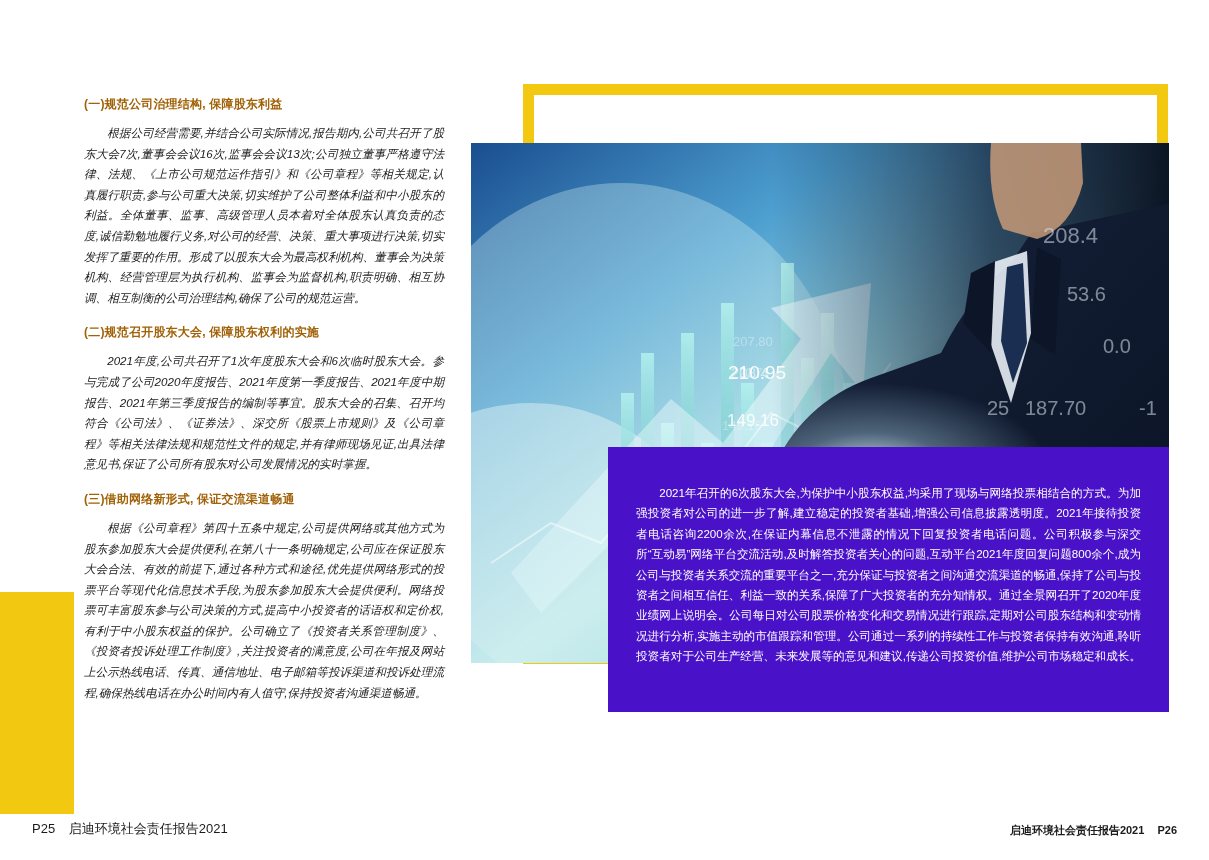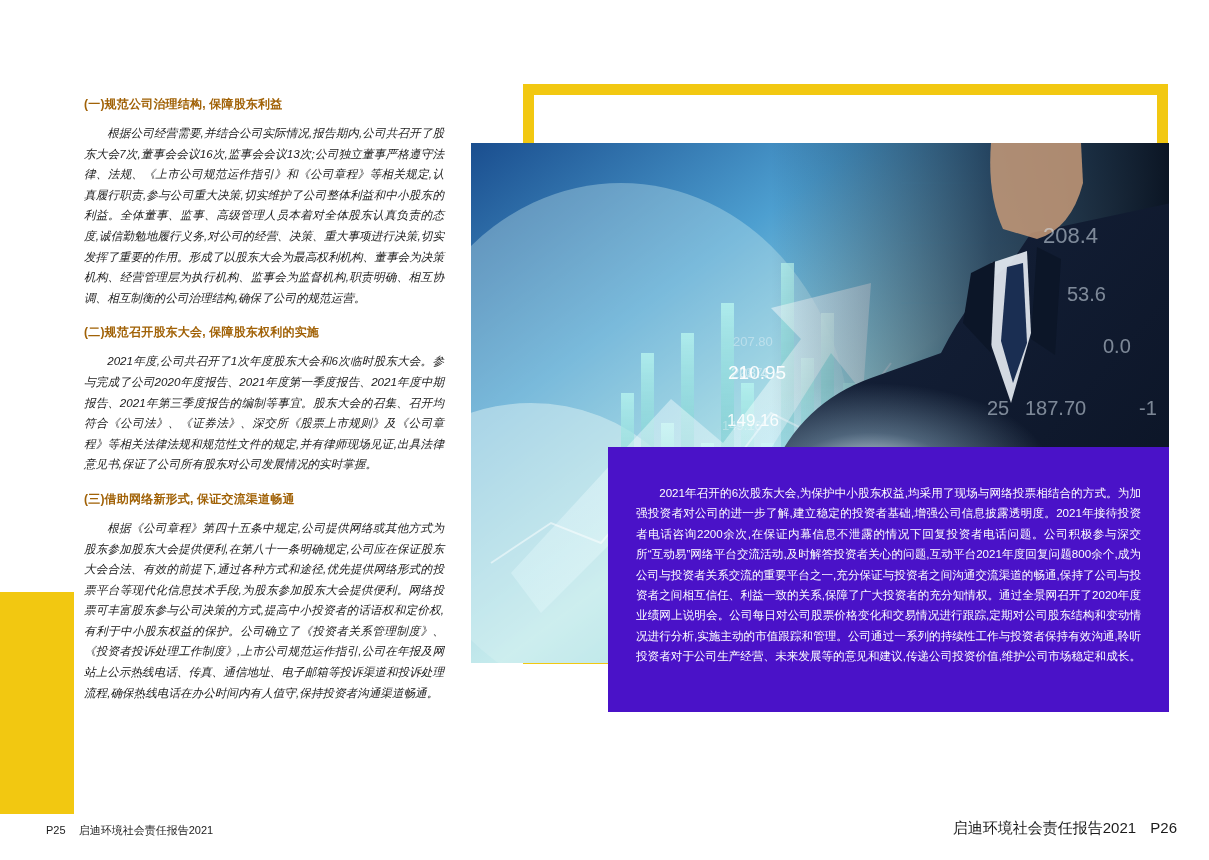--- a/index.html
+++ b/index.html
@@ -128,34 +128,35 @@
     color: #ffffff;
     font-size: 11.6px;
     line-height: 20.4px;
     text-indent: 2em;
     text-align: justify;
   }
 
   
   .footer-left {
     position: absolute;
-    left: 46px;
+    left: 32px;
+    bottom: 22px;
+    font-size: 13px;
+    color: #1b1b1b;
+    white-space: nowrap;
+  }
+  .footer-left .pg { margin-right: 10px; }
+  .footer-right {
+    position: absolute;
+    right: 32px;
     bottom: 22px;
     font-size: 11px;
     color: #1b1b1b;
     white-space: nowrap;
-  }
-  .footer-left .pg { margin-right: 10px; }
-  .footer-right {
-    position: absolute;
-    right: 32px;
-    bottom: 22px;
-    font-size: 15px;
-    color: #1b1b1b;
-    white-space: nowrap;
+    font-weight: bold;
   }
   .footer-right .pg { margin-left: 10px; }
 </style>
 </head>
 <body>
 
 <div class="yellow-left-band"></div>
 <div class="yellow-frame"></div>
 <div class="yellow-frame-right"></div>
 <div class="white-gap"></div>
@@ -169,21 +170,21 @@
       <p class="body-par">根据公司经营需要,并结合公司实际情况,报告期内,公司共召开了股东大会7次,董事会会议16次,监事会会议13次;公司独立董事严格遵守法律、法规、《上市公司规范运作指引》和《公司章程》等相关规定,认真履行职责,参与公司重大决策,切实维护了公司整体利益和中小股东的利益。全体董事、监事、高级管理人员本着对全体股东认真负责的态度,诚信勤勉地履行义务,对公司的经营、决策、重大事项进行决策,切实发挥了重要的作用。形成了以股东大会为最高权利机构、董事会为决策机构、经营管理层为执行机构、监事会为监督机构,职责明确、相互协调、相互制衡的公司治理结构,确保了公司的规范运营。</p>
     </div>
 
     <div class="blk">
       <h2 class="sub-title">(二)规范召开股东大会, 保障股东权利的实施</h2>
       <p class="body-par">2021年度,公司共召开了1次年度股东大会和6次临时股东大会。参与完成了公司2020年度报告、2021年度第一季度报告、2021年度中期报告、2021年第三季度报告的编制等事宜。股东大会的召集、召开均符合《公司法》、《证券法》、深交所《股票上市规则》及《公司章程》等相关法律法规和规范性文件的规定,并有律师现场见证,出具法律意见书,保证了公司所有股东对公司发展情况的实时掌握。</p>
     </div>
 
     <div class="blk">
       <h2 class="sub-title">(三)借助网络新形式, 保证交流渠道畅通</h2>
-      <p class="body-par">根据《公司章程》第四十五条中规定,公司提供网络或其他方式为股东参加股东大会提供便利,在第八十一条明确规定,公司应在保证股东大会合法、有效的前提下,通过各种方式和途径,优先提供网络形式的投票平台等现代化信息技术手段,为股东参加股东大会提供便利。网络投票可丰富股东参与公司决策的方式,提高中小投资者的话语权和定价权,有利于中小股东权益的保护。公司确立了《投资者关系管理制度》、《投资者投诉处理工作制度》,上市公司规范运作指引,公司在年报及网站上公示热线电话、传真、通信地址、电子邮箱等投诉渠道和投诉处理流程,确保热线电话在办公时间内有人值守,保持投资者沟通渠道畅通。</p>
+      <p class="body-par">根据《公司章程》第四十五条中规定,公司提供网络或其他方式为股东参加股东大会提供便利,在第八十一条明确规定,公司应在保证股东大会合法、有效的前提下,通过各种方式和途径,优先提供网络形式的投票平台等现代化信息技术手段,为股东参加股东大会提供便利。网络投票可丰富股东参与公司决策的方式,提高中小投资者的话语权和定价权,有利于中小股东权益的保护。公司确立了《投资者关系管理制度》、《投资者投诉处理工作制度》,关注投资者的满意度,公司在年报及网站上公示热线电话、传真、通信地址、电子邮箱等投诉渠道和投诉处理流程,确保热线电话在办公时间内有人值守,保持投资者沟通渠道畅通。</p>
     </div>
 
   </div>
 
   <div class="footer-left">
     <span class="pg">P25</span>
     <span>启迪环境社会责任报告2021</span>
   </div>
 </div>
 

